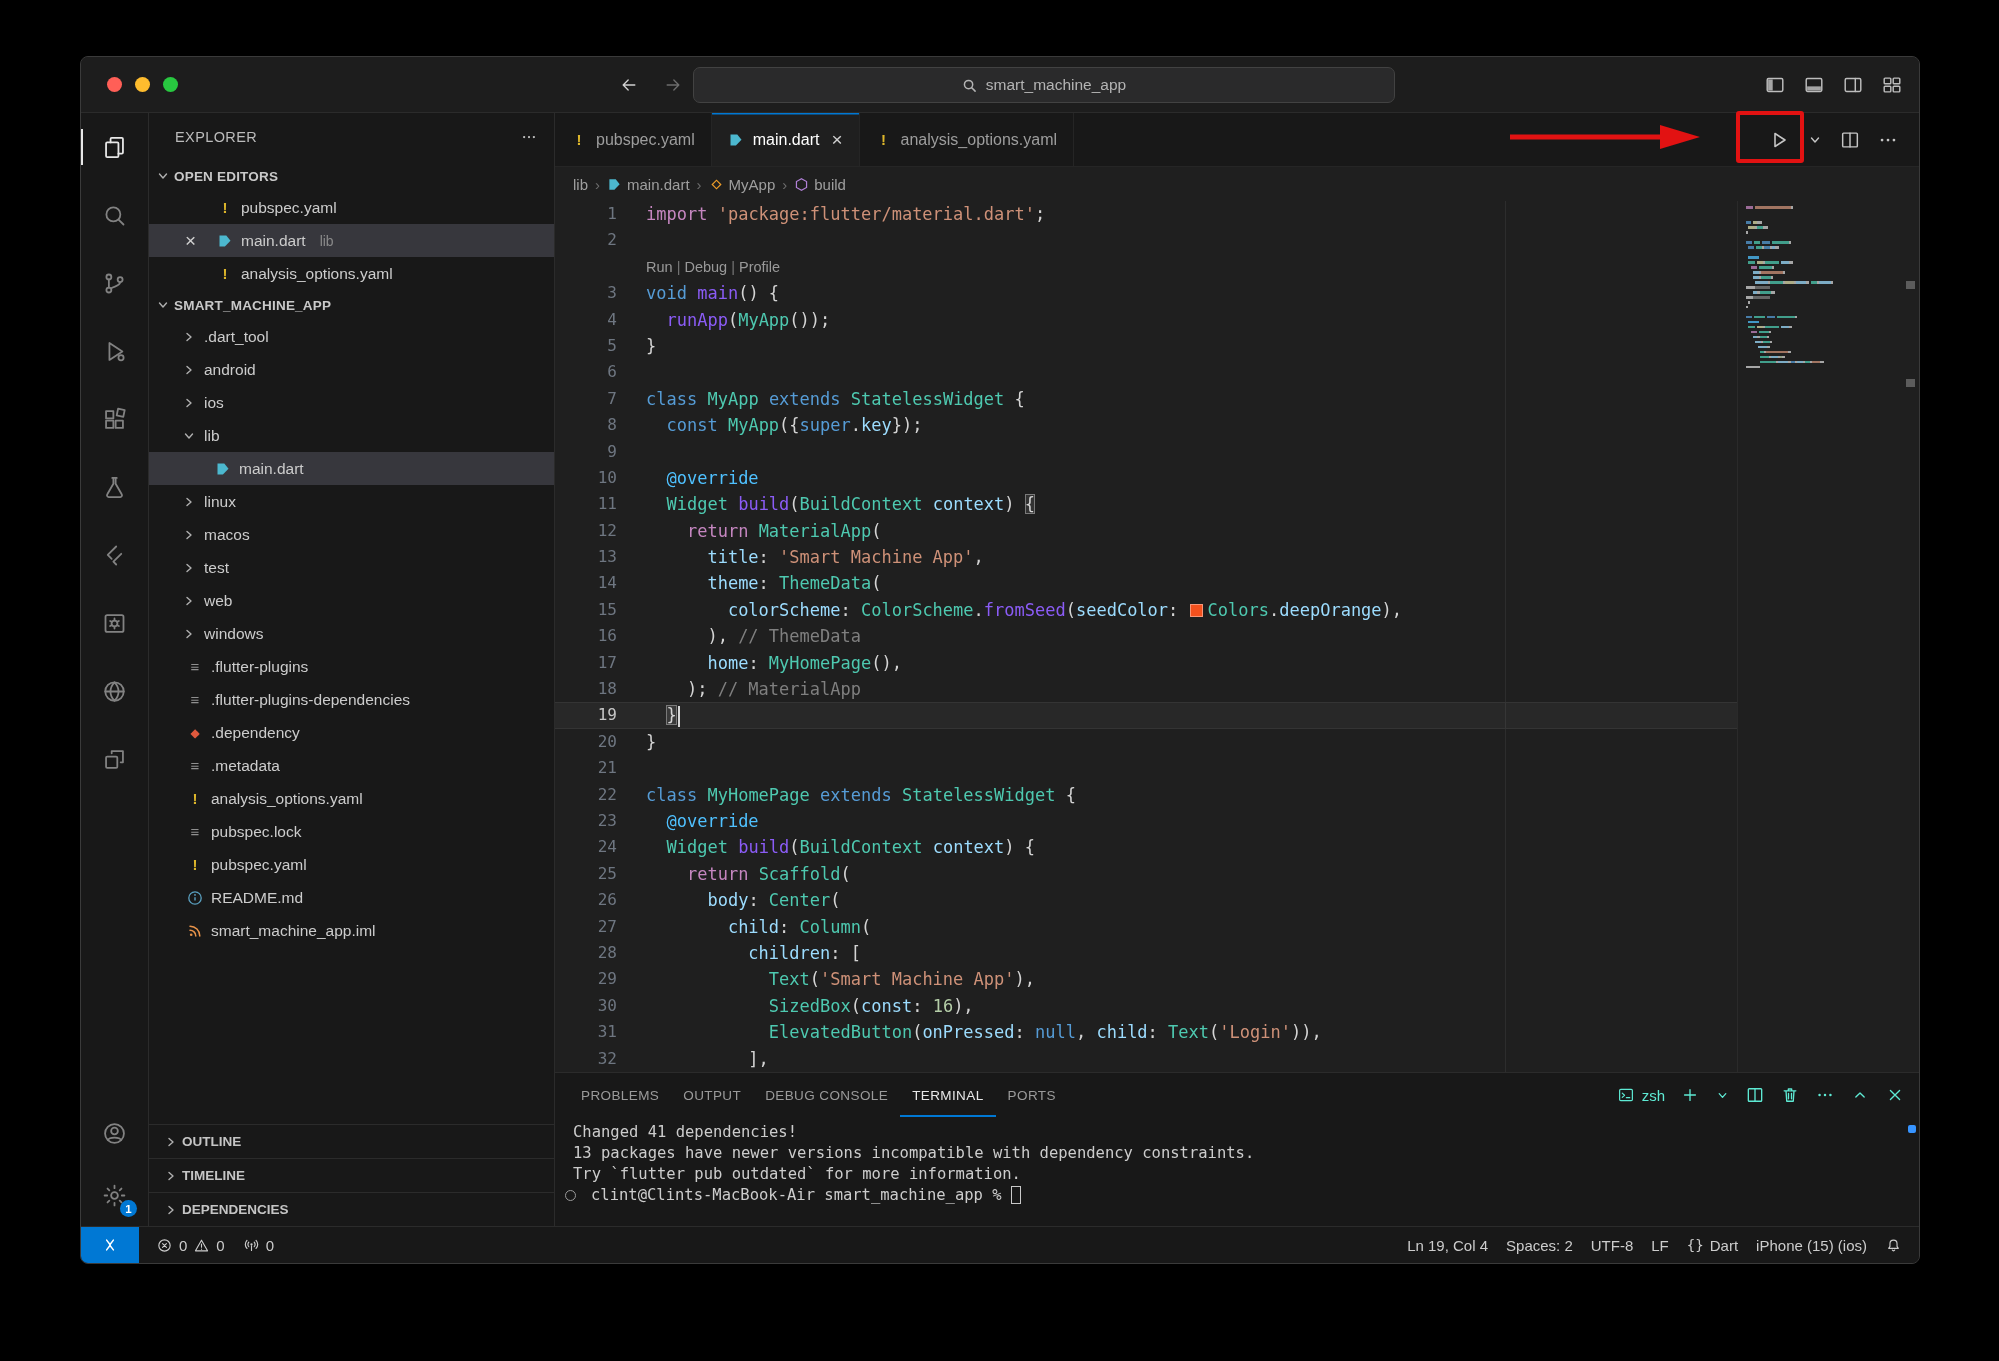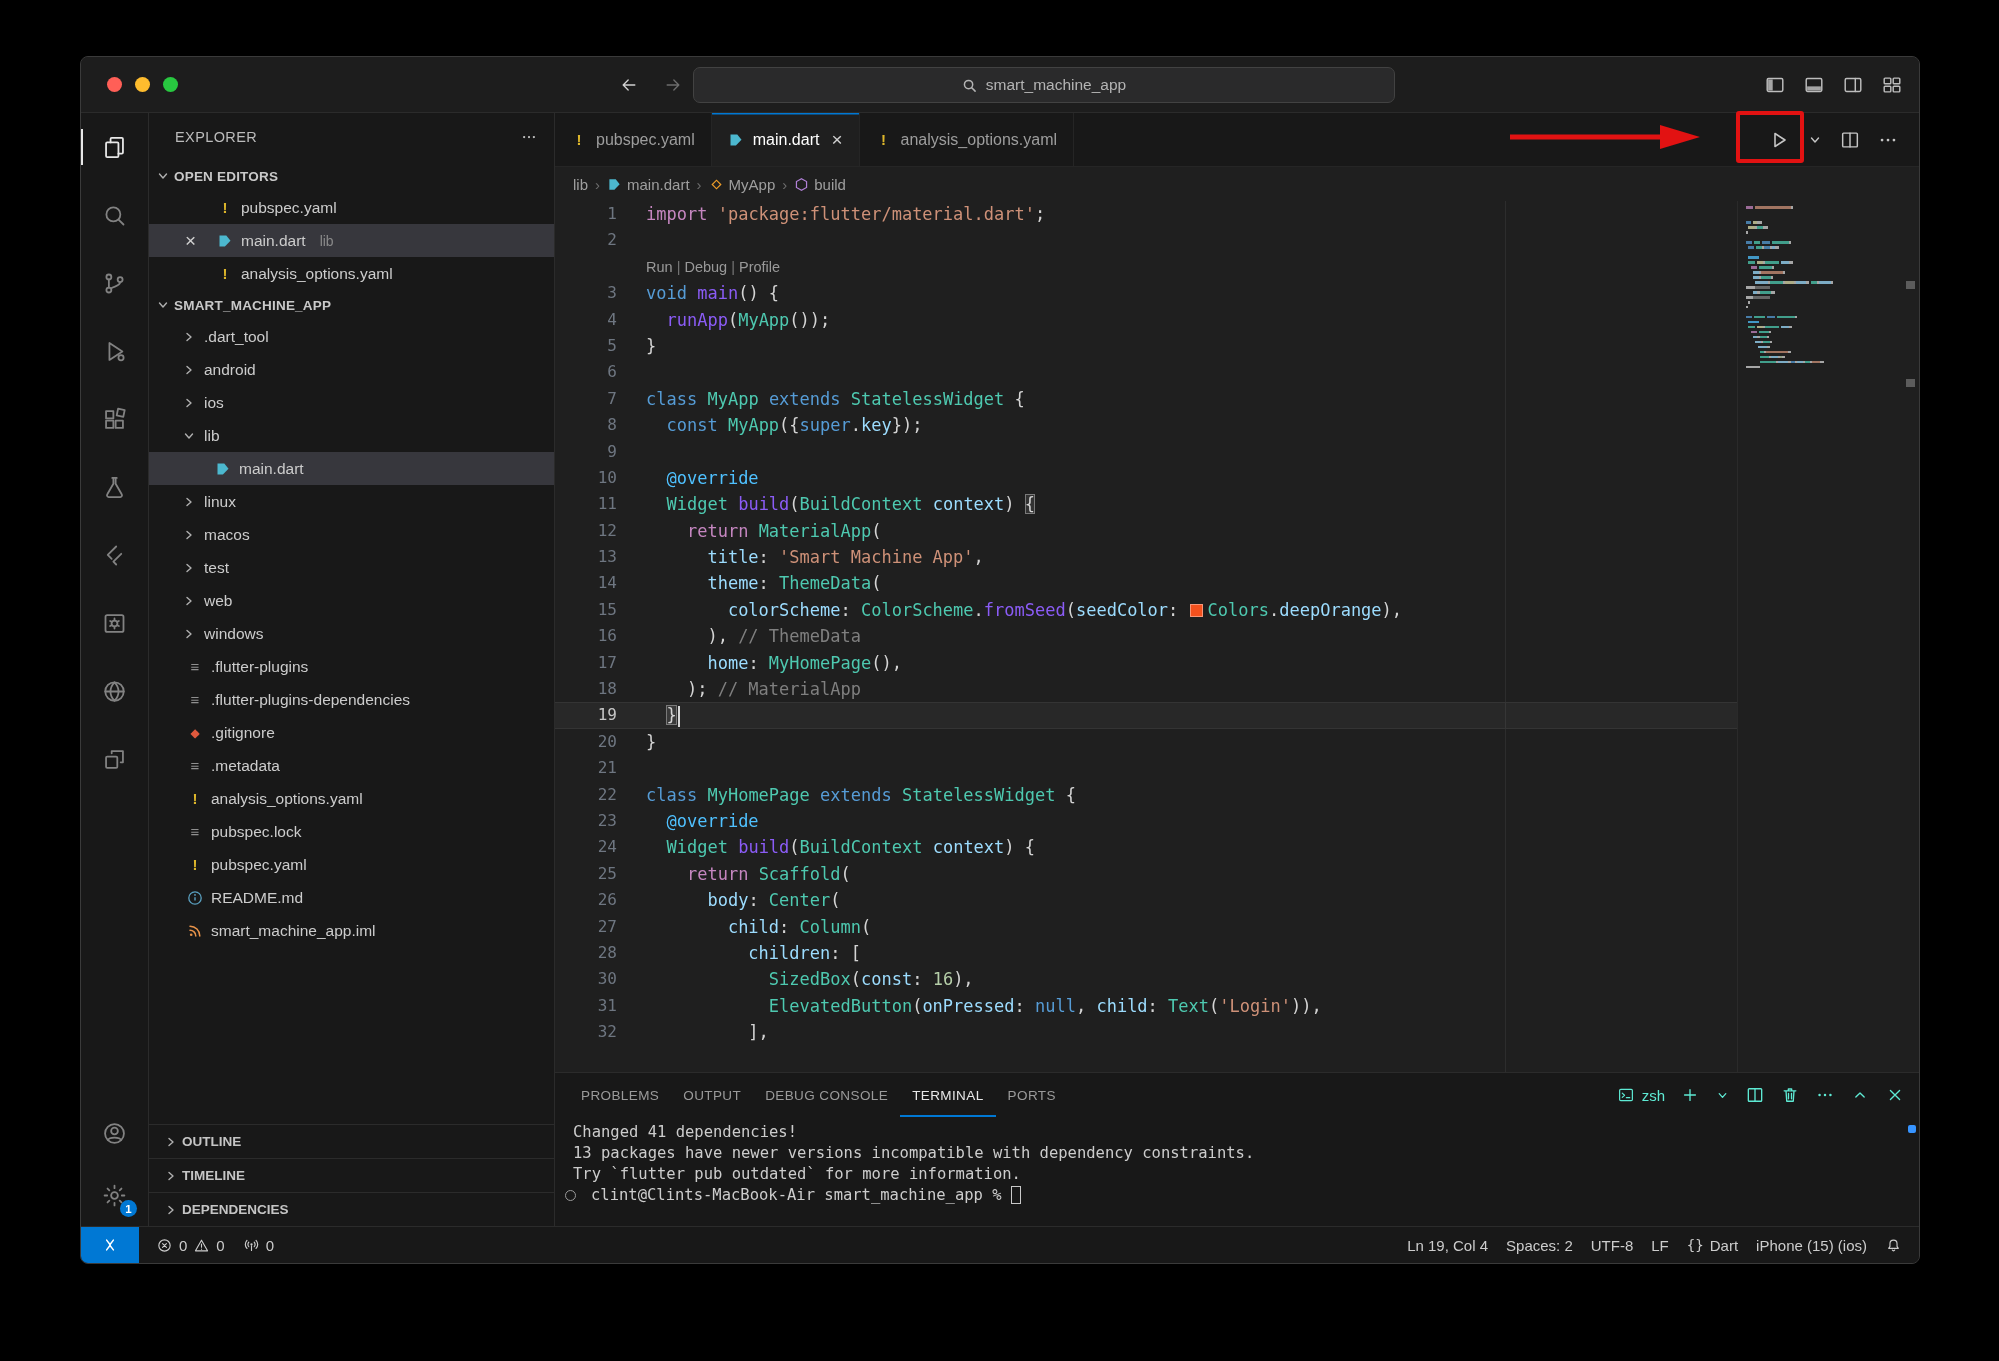--- a/index.html
+++ b/index.html
@@ -461,21 +461,21 @@
           <div class="row tree-row lvl1f">
             <span class="ic ic16">
               <span class="txt-ic" style="color:#8f8f8f;font-size:15px">≡</span>
             </span>
             <span class="row-label">.flutter-plugins-dependencies</span>
           </div>
           <div class="row tree-row lvl1f">
             <span class="ic ic16">
               <span class="txt-ic" style="color:#e0593d;font-size:12px">◆</span>
             </span>
-            <span class="row-label">.gitignore</span>
+            <span class="row-label">.dependency</span>
           </div>
           <div class="row tree-row lvl1f">
             <span class="ic ic16">
               <span class="txt-ic" style="color:#8f8f8f;font-size:15px">≡</span>
             </span>
             <span class="row-label">.metadata</span>
           </div>
           <div class="row tree-row lvl1f">
             <span class="ic ic16">
               <span class="txt-ic" style="color:#ddb62b;font-weight:700;font-size:15px">!</span>
@@ -659,20 +659,21 @@
               <div class="code-line active"><span class="ln">19</span><span class="code-text"><span class="tk-pln">  </span><span class="bm">}</span><span class="cursor-bar"></span></span></div>
               <div class="code-line"><span class="ln">20</span><span class="code-text"><span class="tk-pln">}</span></span></div>
               <div class="code-line"><span class="ln">21</span><span class="code-text"></span></div>
               <div class="code-line"><span class="ln">22</span><span class="code-text"><span class="tk-kw">class</span><span class="tk-pln"> </span><span class="tk-typ">MyHomePage</span><span class="tk-pln"> </span><span class="tk-kw">extends</span><span class="tk-pln"> </span><span class="tk-typ">StatelessWidget</span><span class="tk-pln"> {</span></span></div>
               <div class="code-line"><span class="ln">23</span><span class="code-text"><span class="tk-pln">  </span><span class="tk-ann">@override</span></span></div>
               <div class="code-line"><span class="ln">24</span><span class="code-text"><span class="tk-pln">  </span><span class="tk-typ">Widget</span><span class="tk-pln"> </span><span class="tk-fn">build</span><span class="tk-pln">(</span><span class="tk-typ">BuildContext</span><span class="tk-pln"> </span><span class="tk-vr">context</span><span class="tk-pln">) {</span></span></div>
               <div class="code-line"><span class="ln">25</span><span class="code-text"><span class="tk-pln">    </span><span class="tk-ctl">return</span><span class="tk-pln"> </span><span class="tk-typ">Scaffold</span><span class="tk-pln">(</span></span></div>
               <div class="code-line"><span class="ln">26</span><span class="code-text"><span class="tk-pln">      </span><span class="tk-vr">body</span><span class="tk-pln">: </span><span class="tk-typ">Center</span><span class="tk-pln">(</span></span></div>
               <div class="code-line"><span class="ln">27</span><span class="code-text"><span class="tk-pln">        </span><span class="tk-vr">child</span><span class="tk-pln">: </span><span class="tk-typ">Column</span><span class="tk-pln">(</span></span></div>
               <div class="code-line"><span class="ln">28</span><span class="code-text"><span class="tk-pln">          </span><span class="tk-vr">children</span><span class="tk-pln">: [</span></span></div>
+              <div class="code-line"><span class="ln">29</span><span class="code-text"><span class="tk-pln">            </span><span class="tk-typ">Text</span><span class="tk-pln">(</span><span class="tk-str">'Smart Machine App'</span><span class="tk-pln">),</span></span></div>
               <div class="code-line"><span class="ln">30</span><span class="code-text"><span class="tk-pln">            </span><span class="tk-typ">SizedBox</span><span class="tk-pln">(</span><span class="tk-vr">const</span><span class="tk-pln">: </span><span class="tk-num">16</span><span class="tk-pln">),</span></span></div>
               <div class="code-line"><span class="ln">31</span><span class="code-text"><span class="tk-pln">            </span><span class="tk-typ">ElevatedButton</span><span class="tk-pln">(</span><span class="tk-vr">onPressed</span><span class="tk-pln">: </span><span class="tk-kw">null</span><span class="tk-pln">, </span><span class="tk-vr">child</span><span class="tk-pln">: </span><span class="tk-typ">Text</span><span class="tk-pln">(</span><span class="tk-str">'Login'</span><span class="tk-pln">)),</span></span></div>
               <div class="code-line"><span class="ln">32</span><span class="code-text"><span class="tk-pln">          ],</span></span></div>
             </div>
         </div>
         <div class="minimap">
             <div class="mm-row">
               <span class="mm-seg" style="width: 6.9px; background: rgb(197, 134, 192);"></span>
               <span class="mm-seg" style="width: 2px; background: transparent;"></span>
               <span class="mm-seg" style="width: 35.65px; background: rgb(206, 145, 120);"></span>

